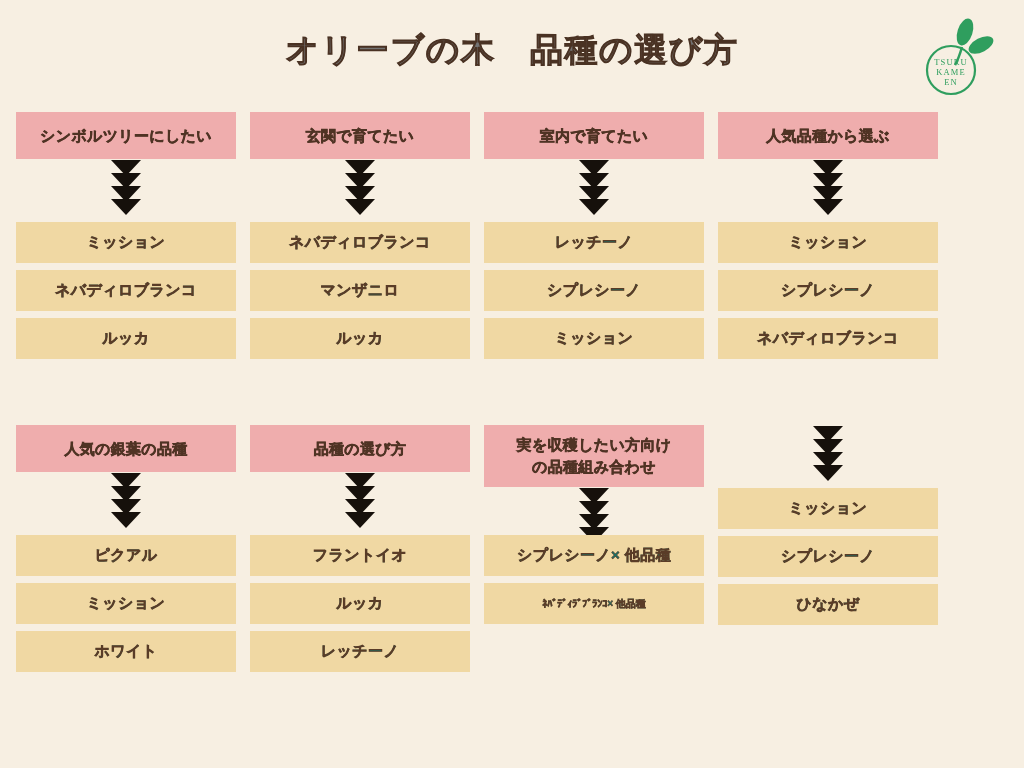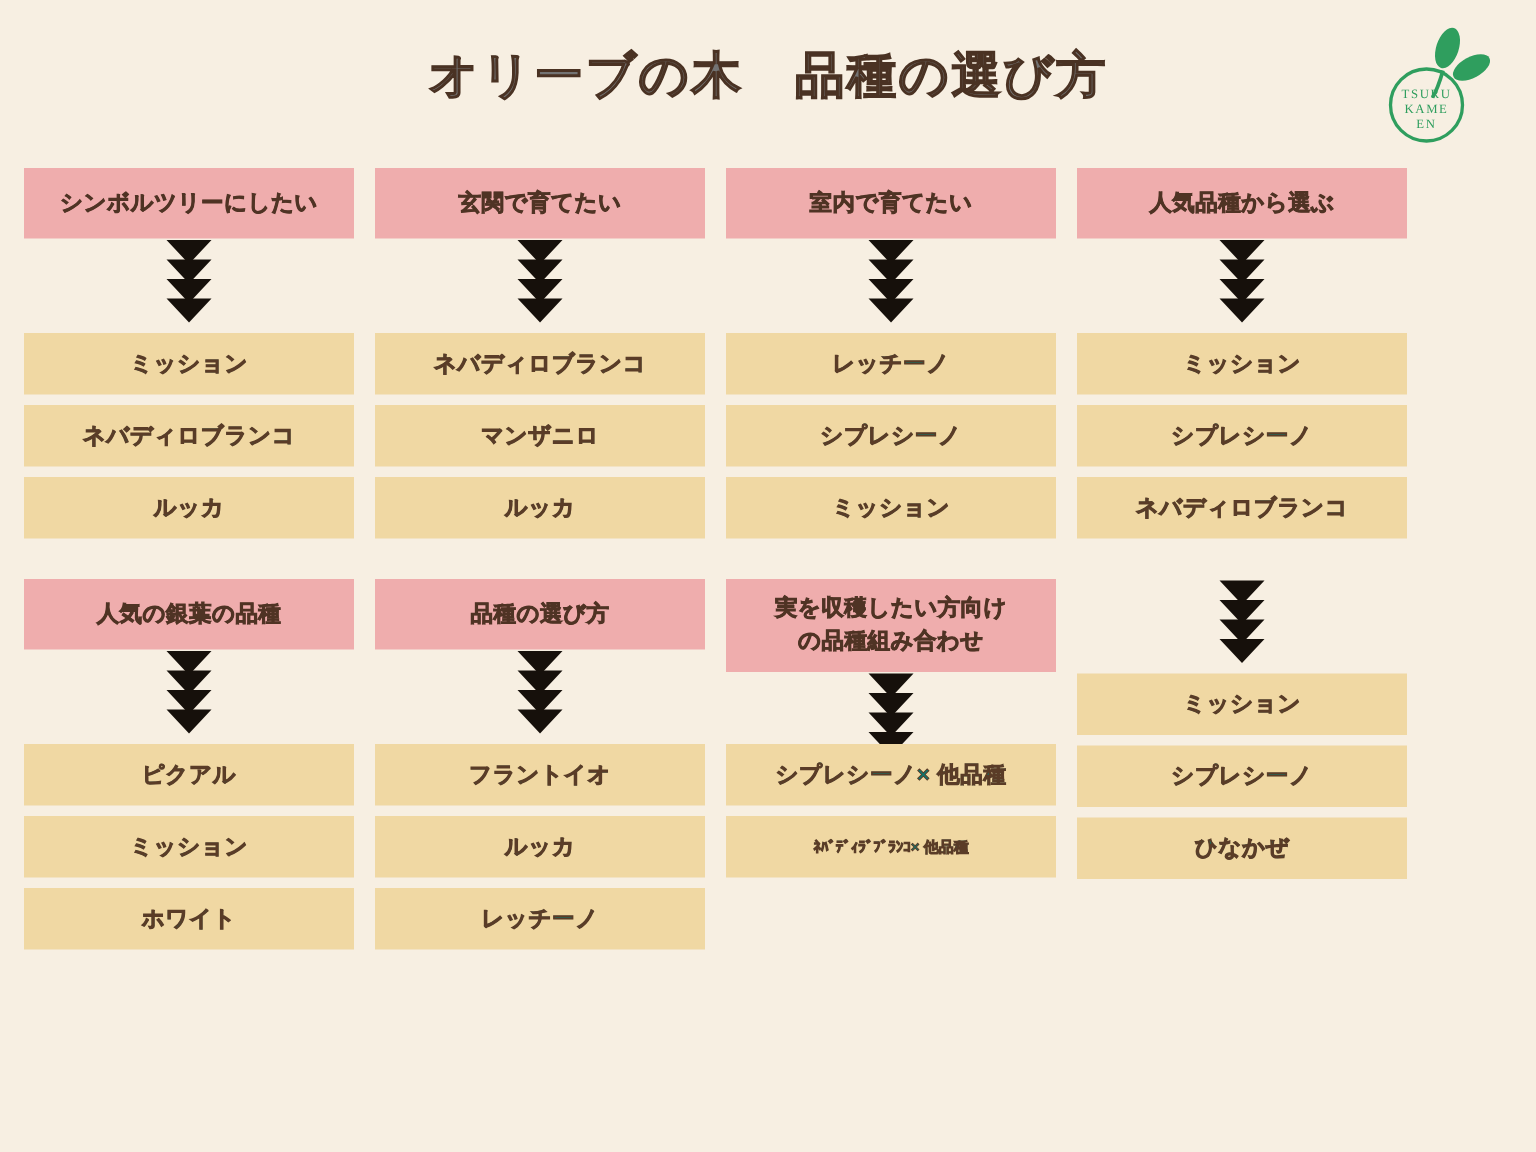--- a/index.html
+++ b/index.html
@@ -54,21 +54,21 @@
     position: relative;
     padding: 0 16px;
   }
 
   .row {
     display: flex;
     gap: 14px;
   }
 
   .row-1 { margin-top: 12px; }
-  .row-2 { margin-top: 27px; }
+  .row-2 { margin-top: 66px; }
 
   .col {
     width: 220px;
     display: flex;
     flex-direction: column;
     align-items: stretch;
   }
 
   
   .cat-head {

